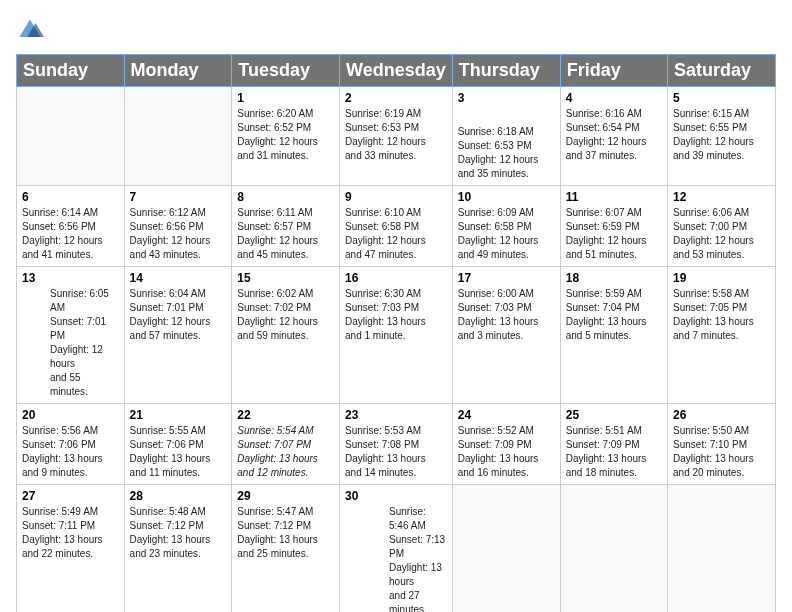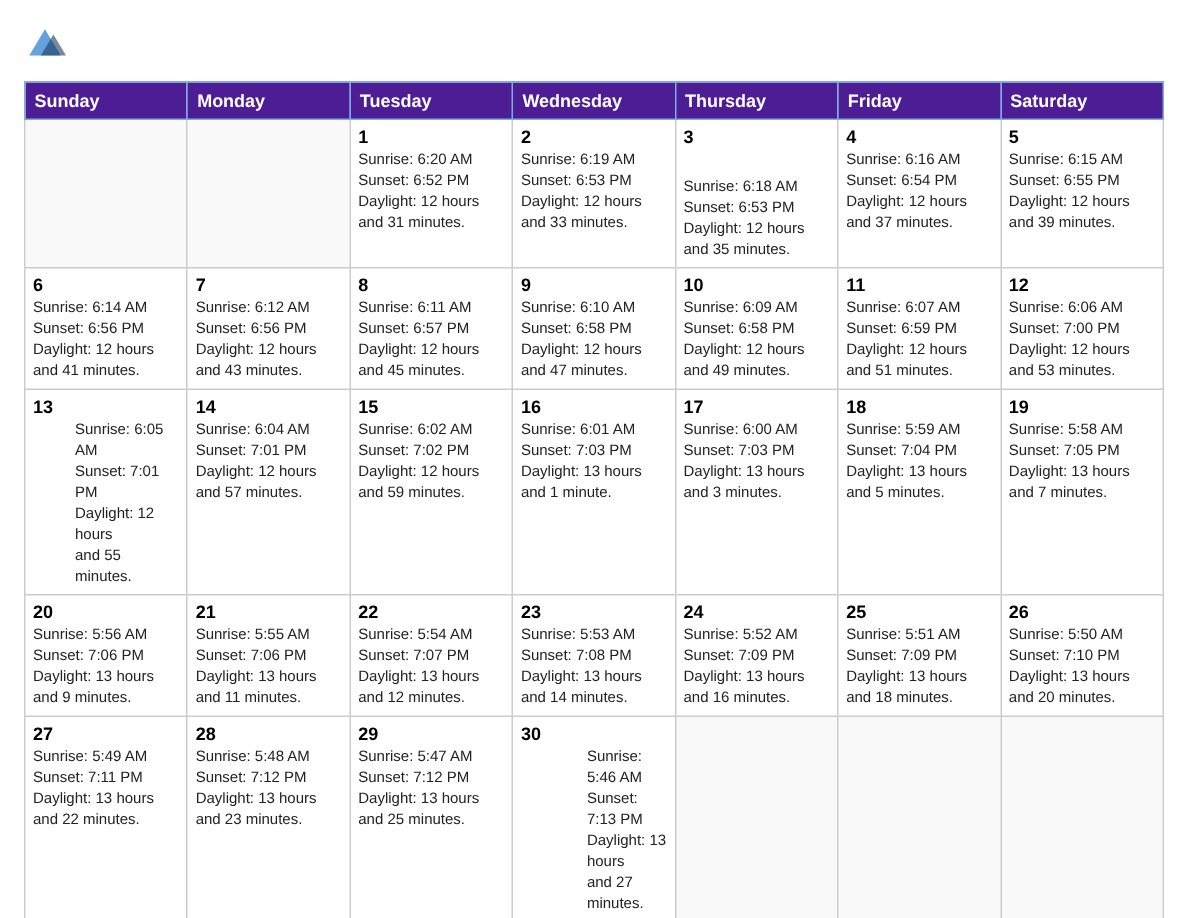--- a/index.html
+++ b/index.html
@@ -45,25 +45,25 @@
     .location-title {
       font-size: 16px;
       color: #333;
     }
     .calendar {
       width: 100%;
       border-collapse: collapse;
       font-size: 10.5px;
     }
     .calendar th {
-      background-color: #4c1d95;
+      background-color: #737373;
       color: #fff;
       text-align: left;
       padding: 5px 6px;
-      font-size: 12px;
+      font-size: 18px;
       border: 1px solid #7aaee0;
     }
     .calendar td {
       border: 1px solid #ccc;
       vertical-align: top;
       padding: 4px 5px;
       width: calc(100% / 7);
       min-height: 75px;
       height: 75px;
     }
@@ -224,21 +224,21 @@
         </td>
         <td>
           <span class="day-num">15</span>
           <div class="day-info" style="white-space: pre-line;">Sunrise: 6:02 AM
 Sunset: 7:02 PM
 Daylight: 12 hours
 and 59 minutes.</div>
         </td>
         <td>
           <span class="day-num">16</span>
-          <div class="day-info" style="white-space: pre-line;">Sunrise: 6:01 AM
+          <div class="day-info" style="white-space: pre-line;">Sunrise: 6:30 AM
 Sunset: 7:03 PM
 Daylight: 13 hours
 and 1 minute.</div>
         </td>
         <td>
           <span class="day-num">17</span>
           <div class="day-info" style="white-space: pre-line;">Sunrise: 6:00 AM
 Sunset: 7:03 PM
 Daylight: 13 hours
 and 3 minutes.</div>
@@ -268,21 +268,21 @@
         </td>
         <td>
           <span class="day-num">21</span>
           <div class="day-info" style="white-space: pre-line;">Sunrise: 5:55 AM
 Sunset: 7:06 PM
 Daylight: 13 hours
 and 11 minutes.</div>
         </td>
         <td>
           <span class="day-num">22</span>
-          <div class="day-info" style="white-space: pre-line;">Sunrise: 5:54 AM
+          <div class="day-info" style="white-space: pre-line; font-style: italic;">Sunrise: 5:54 AM
 Sunset: 7:07 PM
 Daylight: 13 hours
 and 12 minutes.</div>
         </td>
         <td>
           <span class="day-num">23</span>
           <div class="day-info" style="white-space: pre-line;">Sunrise: 5:53 AM
 Sunset: 7:08 PM
 Daylight: 13 hours
 and 14 minutes.</div>

